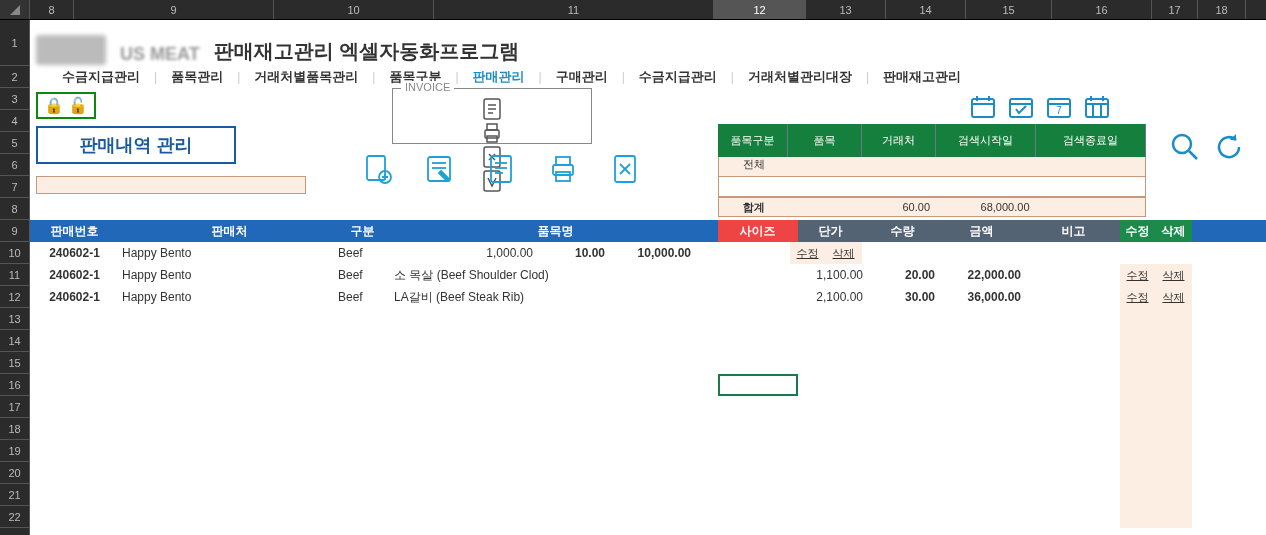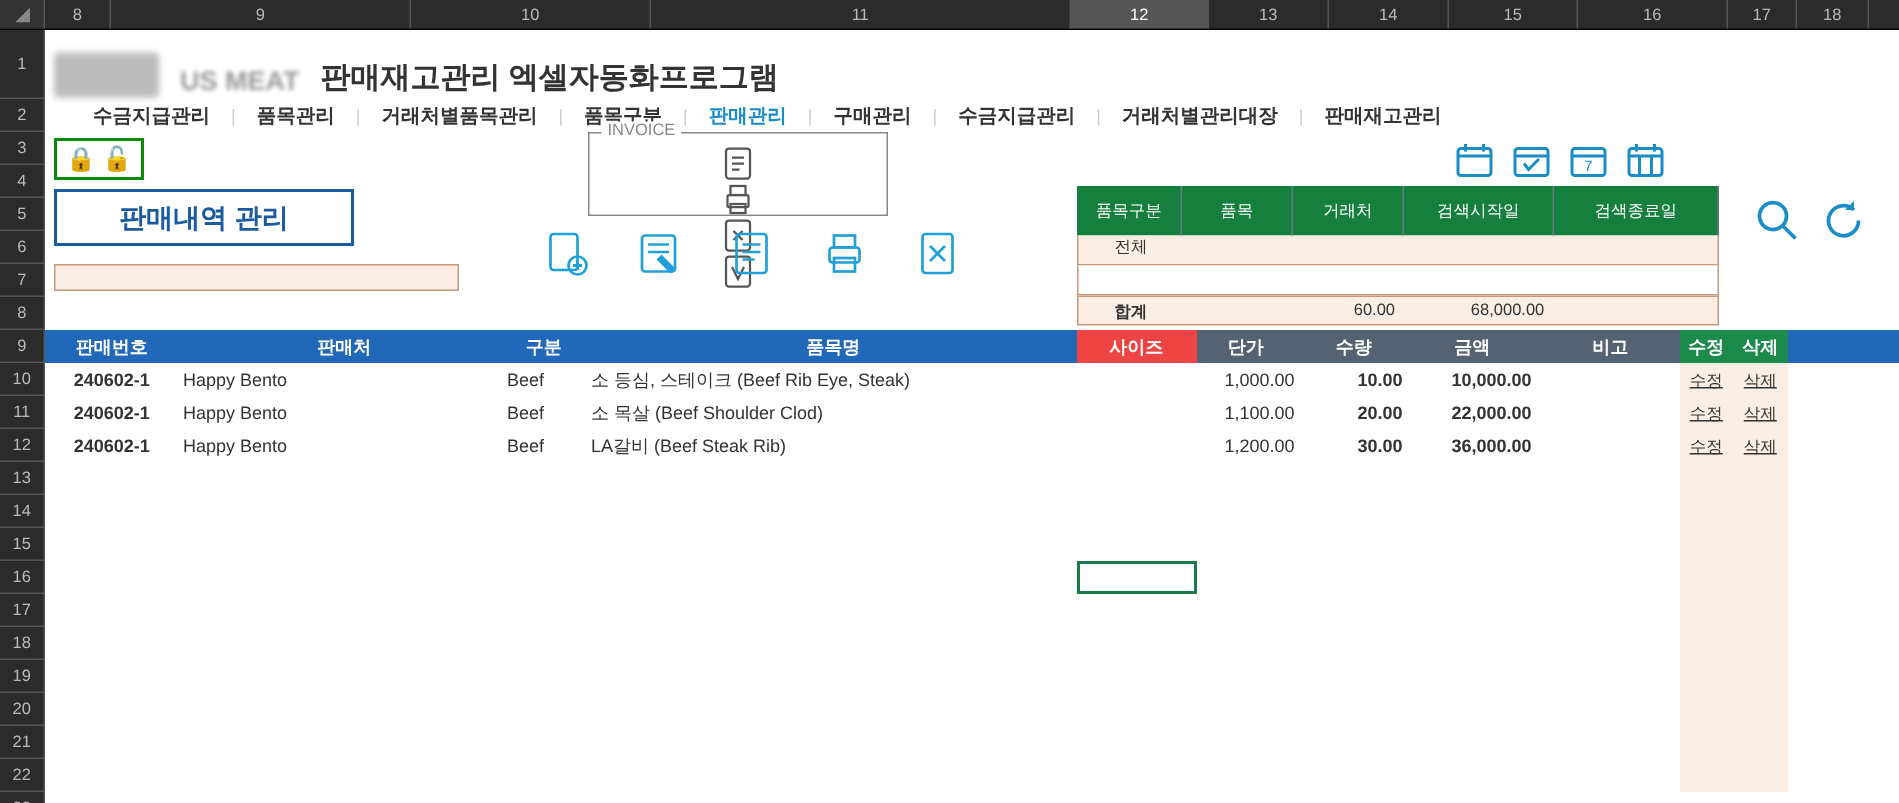--- a/index.html
+++ b/index.html
@@ -342,21 +342,20 @@
         <div class="tc-amt">금액</div>
         <div class="tc-note">비고</div>
         <div class="tc-edit">수정</div>
         <div class="tc-del">삭제</div>
       </div>
 
       <div class="tbl-row">
         <div class="tc-id">240602-1</div>
         <div class="tc-vendor">Happy Bento</div>
         <div class="tc-cat">Beef</div>
-        <div class="tc-item">소 등심, 스테이크 (Beef Rib Eye, Steak)</div>
         <div class="tc-size"></div>
         <div class="tc-price">1,000.00</div>
         <div class="tc-qty">10.00</div>
         <div class="tc-amt">10,000.00</div>
         <div class="tc-note"></div>
         <div class="tc-edit">수정</div>
         <div class="tc-del">삭제</div>
       </div>
       <div class="tbl-row">
         <div class="tc-id">240602-1</div>
@@ -370,21 +369,21 @@
         <div class="tc-note"></div>
         <div class="tc-edit">수정</div>
         <div class="tc-del">삭제</div>
       </div>
       <div class="tbl-row">
         <div class="tc-id">240602-1</div>
         <div class="tc-vendor">Happy Bento</div>
         <div class="tc-cat">Beef</div>
         <div class="tc-item">LA갈비 (Beef Steak Rib)</div>
         <div class="tc-size"></div>
-        <div class="tc-price">1,200.00</div>
+        <div class="tc-price">2,100.00</div>
         <div class="tc-qty">30.00</div>
         <div class="tc-amt">36,000.00</div>
         <div class="tc-note"></div>
         <div class="tc-edit">수정</div>
         <div class="tc-del">삭제</div>
       </div>
 
       <div class="tbl-row empty">
           <div class="tc-id"></div>
           <div class="tc-vendor"></div>

